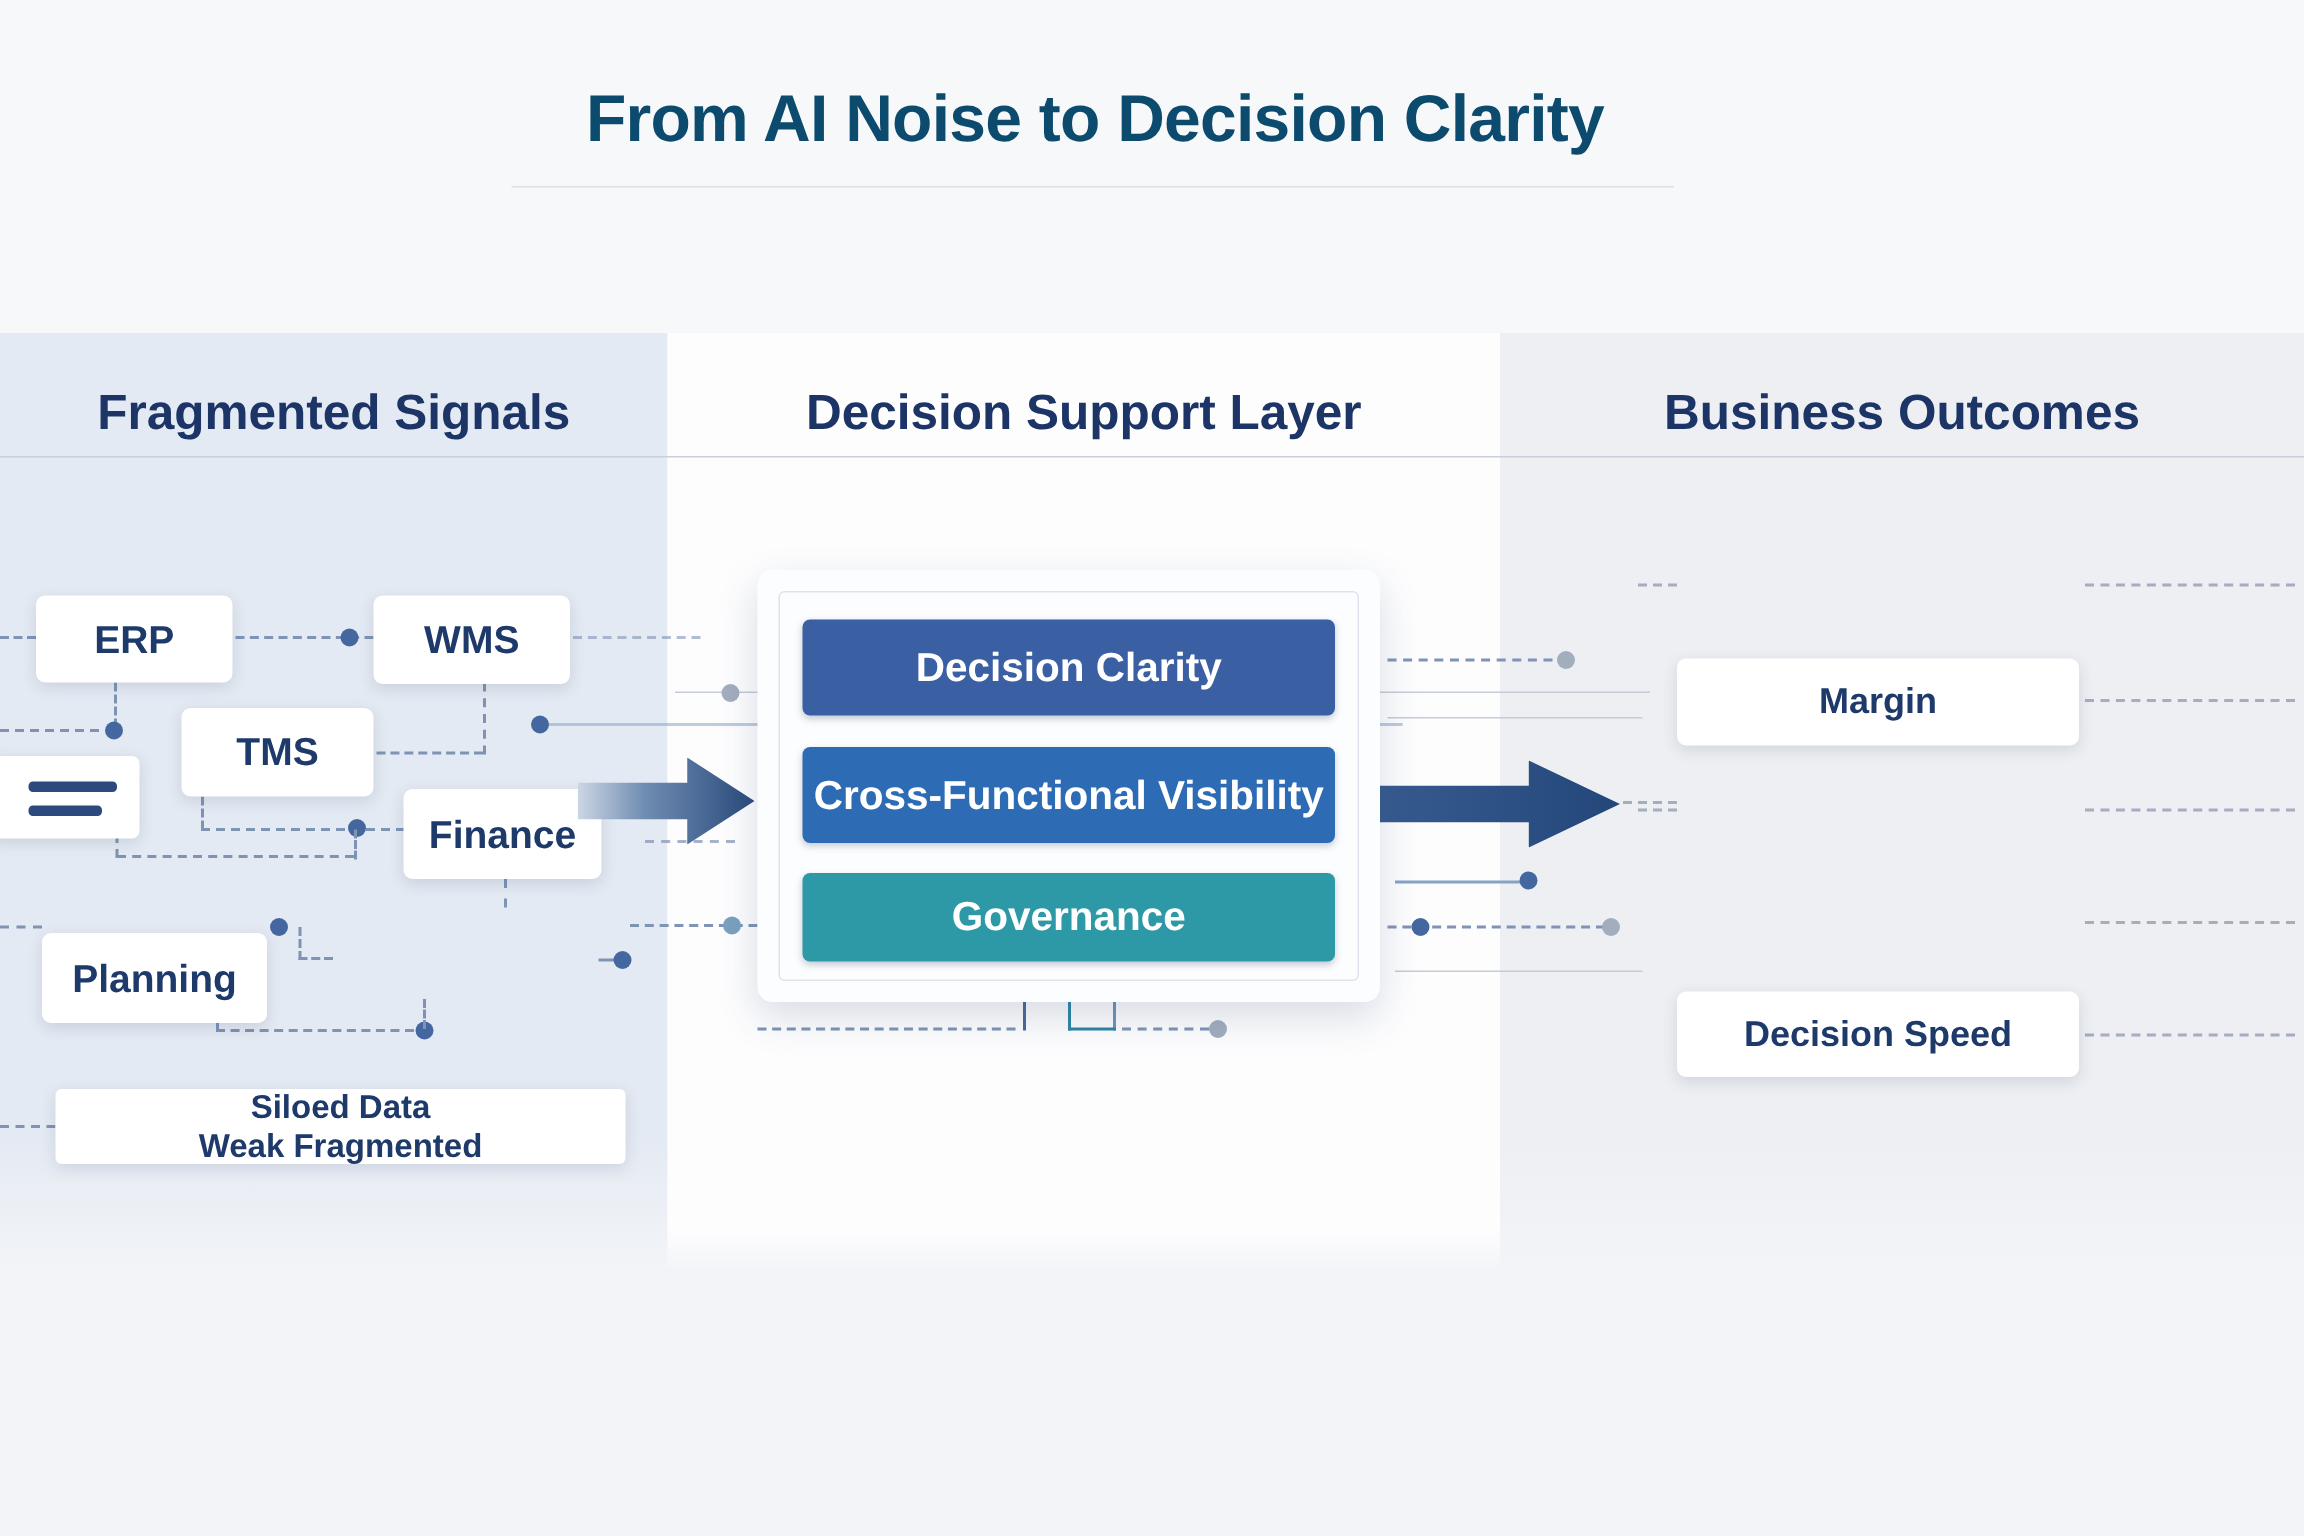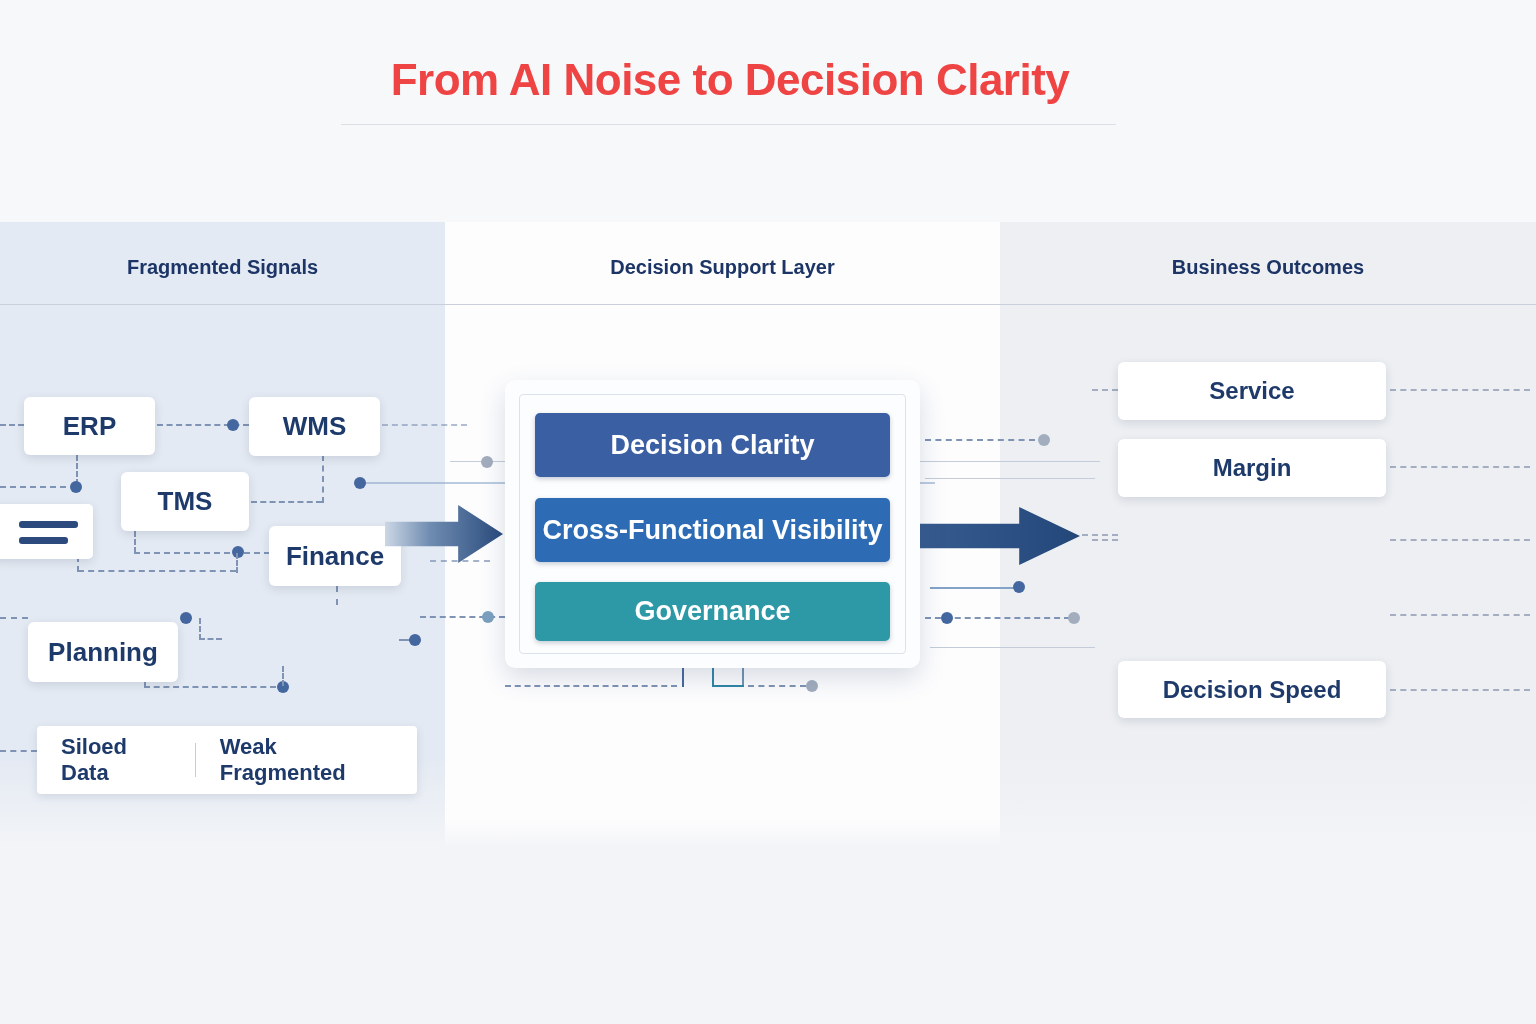--- a/index.html
+++ b/index.html
@@ -10,25 +10,25 @@
   .bottom-band { position:absolute; left:0; top:845px; width:1536px; height:179px;
            background:#f2f4f7; }
   .panel { position:absolute; top:222px; height:623px; }
   .panel.left  { left:0; width:445px;
            background:linear-gradient(180deg,#e4eaf3 0%,#e4eaf3 86%,#f2f4f7 100%); }
   .panel.center{ left:445px; width:555px;
            background:linear-gradient(180deg,#fdfdfe 0%,#fdfdfe 96%,#f4f5f8 100%); }
   .panel.right { left:1000px; width:536px;
            background:linear-gradient(180deg,#edeff2 0%,#edeff2 86%,#f2f4f7 100%); }
   .title { position:absolute; left:0; top:55px; width:1460px; text-align:center;
-           font-size:44px; font-weight:bold; color:#ef4444; letter-spacing:-0.5px; }
+           font-size:44px; font-weight:bold; color:#0c4a6e; letter-spacing:-0.5px; }
   .title-rule { position:absolute; left:341px; top:124px; width:775px; height:1px;
            background:#dcdfe5; }
   .col-header { position:absolute; top:256px; height:40px; text-align:center;
-           font-size:20px; font-weight:bold; color:#1c3566; }
+           font-size:33px; font-weight:bold; color:#1c3566; }
   .header-rule { position:absolute; left:0; top:304px; width:1536px; height:1px;
            background:#c9d0dc; }
   .box { position:absolute; background:#ffffff; border-radius:6px;
            box-shadow:0 3px 10px rgba(35,55,95,0.14);
            display:flex; align-items:center; justify-content:center;
            color:#1e3a6b; font-weight:600; }
   .box.sys { font-size:26px; }
   .box.out { font-size:24px; }
   .dash-h { position:absolute; border-top:2px dashed #7f93b5; }
   .dash-v { position:absolute; border-left:2px dashed #7f93b5; }
@@ -38,24 +38,24 @@
   .sol-v { position:absolute; width:2px; background:#46699d; }
   .dot { position:absolute; width:12px; height:12px; border-radius:50%;
            background:#45679f; }
   .dot.gray { background:#a2adbe; }
   .dot.teal { background:#2e86a6; }
   .dot.lite { background:#7ba0bf; }
   .icon-box { position:absolute; left:-8px; top:504px; width:101px; height:55px;
            background:#ffffff; border-radius:5px;
            box-shadow:0 3px 10px rgba(35,55,95,0.14); }
   .icon-bar { position:absolute; height:7px; border-radius:3px; background:#2c4a7e; }
-  .caption-bar { position:absolute; left:37px; top:726px; width:380px; height:68px;
+  .caption-bar { position:absolute; left:37px; top:726px; width:380px; height:50px;
            background:#ffffff; border-radius:4px;
            box-shadow:0 3px 10px rgba(35,55,95,0.13);
-           display:flex; align-items:center; justify-content:center; }
+           display:flex; align-items:center; justify-content:center;flex-direction:column; }
   .caption-bar span.txt { font-size:22px; font-weight:600; color:#1e3a6b;
            padding:0 24px; }
   .caption-div { width:1px; height:34px; background:#c5cdd9; }
   .card { position:absolute; left:505px; top:380px; width:415px; height:288px;
            background:#fcfdfe; border-radius:10px;
            box-shadow:0 10px 26px rgba(50,70,110,0.18); }
   .card-frame { position:absolute; left:14px; top:14px; right:14px; bottom:14px;
            border:1px solid #dde3ec; border-radius:4px; }
   .layer { position:absolute; left:30px; width:355px; border-radius:5px;
            display:flex; align-items:center; justify-content:center;
@@ -171,17 +171,16 @@
   <div class="arrow a-left"></div>
   <div class="arrow a-right"></div>
 
   <div class="card">
     <div class="card-frame"></div>
     <div class="layer" style="top: 33px; height: 64px; background-color: rgb(59, 95, 163);">Decision Clarity</div>
     <div class="layer" style="top: 118px; height: 64px; background-color: rgb(45, 108, 180);">Cross-Functional Visibility</div>
     <div class="layer" style="top: 202px; height: 59px; background-color: rgb(46, 153, 166);">Governance</div>
   </div>
 
-  <div class="box out" style="left:1118px;top:362px;width:268px;height:58px;">Service</div>
   <div class="box out" style="left:1118px;top:439px;width:268px;height:58px;">Margin</div>
   <div class="box out" style="left:1118px;top:661px;width:268px;height:57px;">Decision Speed</div>
 
 </div>
 
 </body></html>

